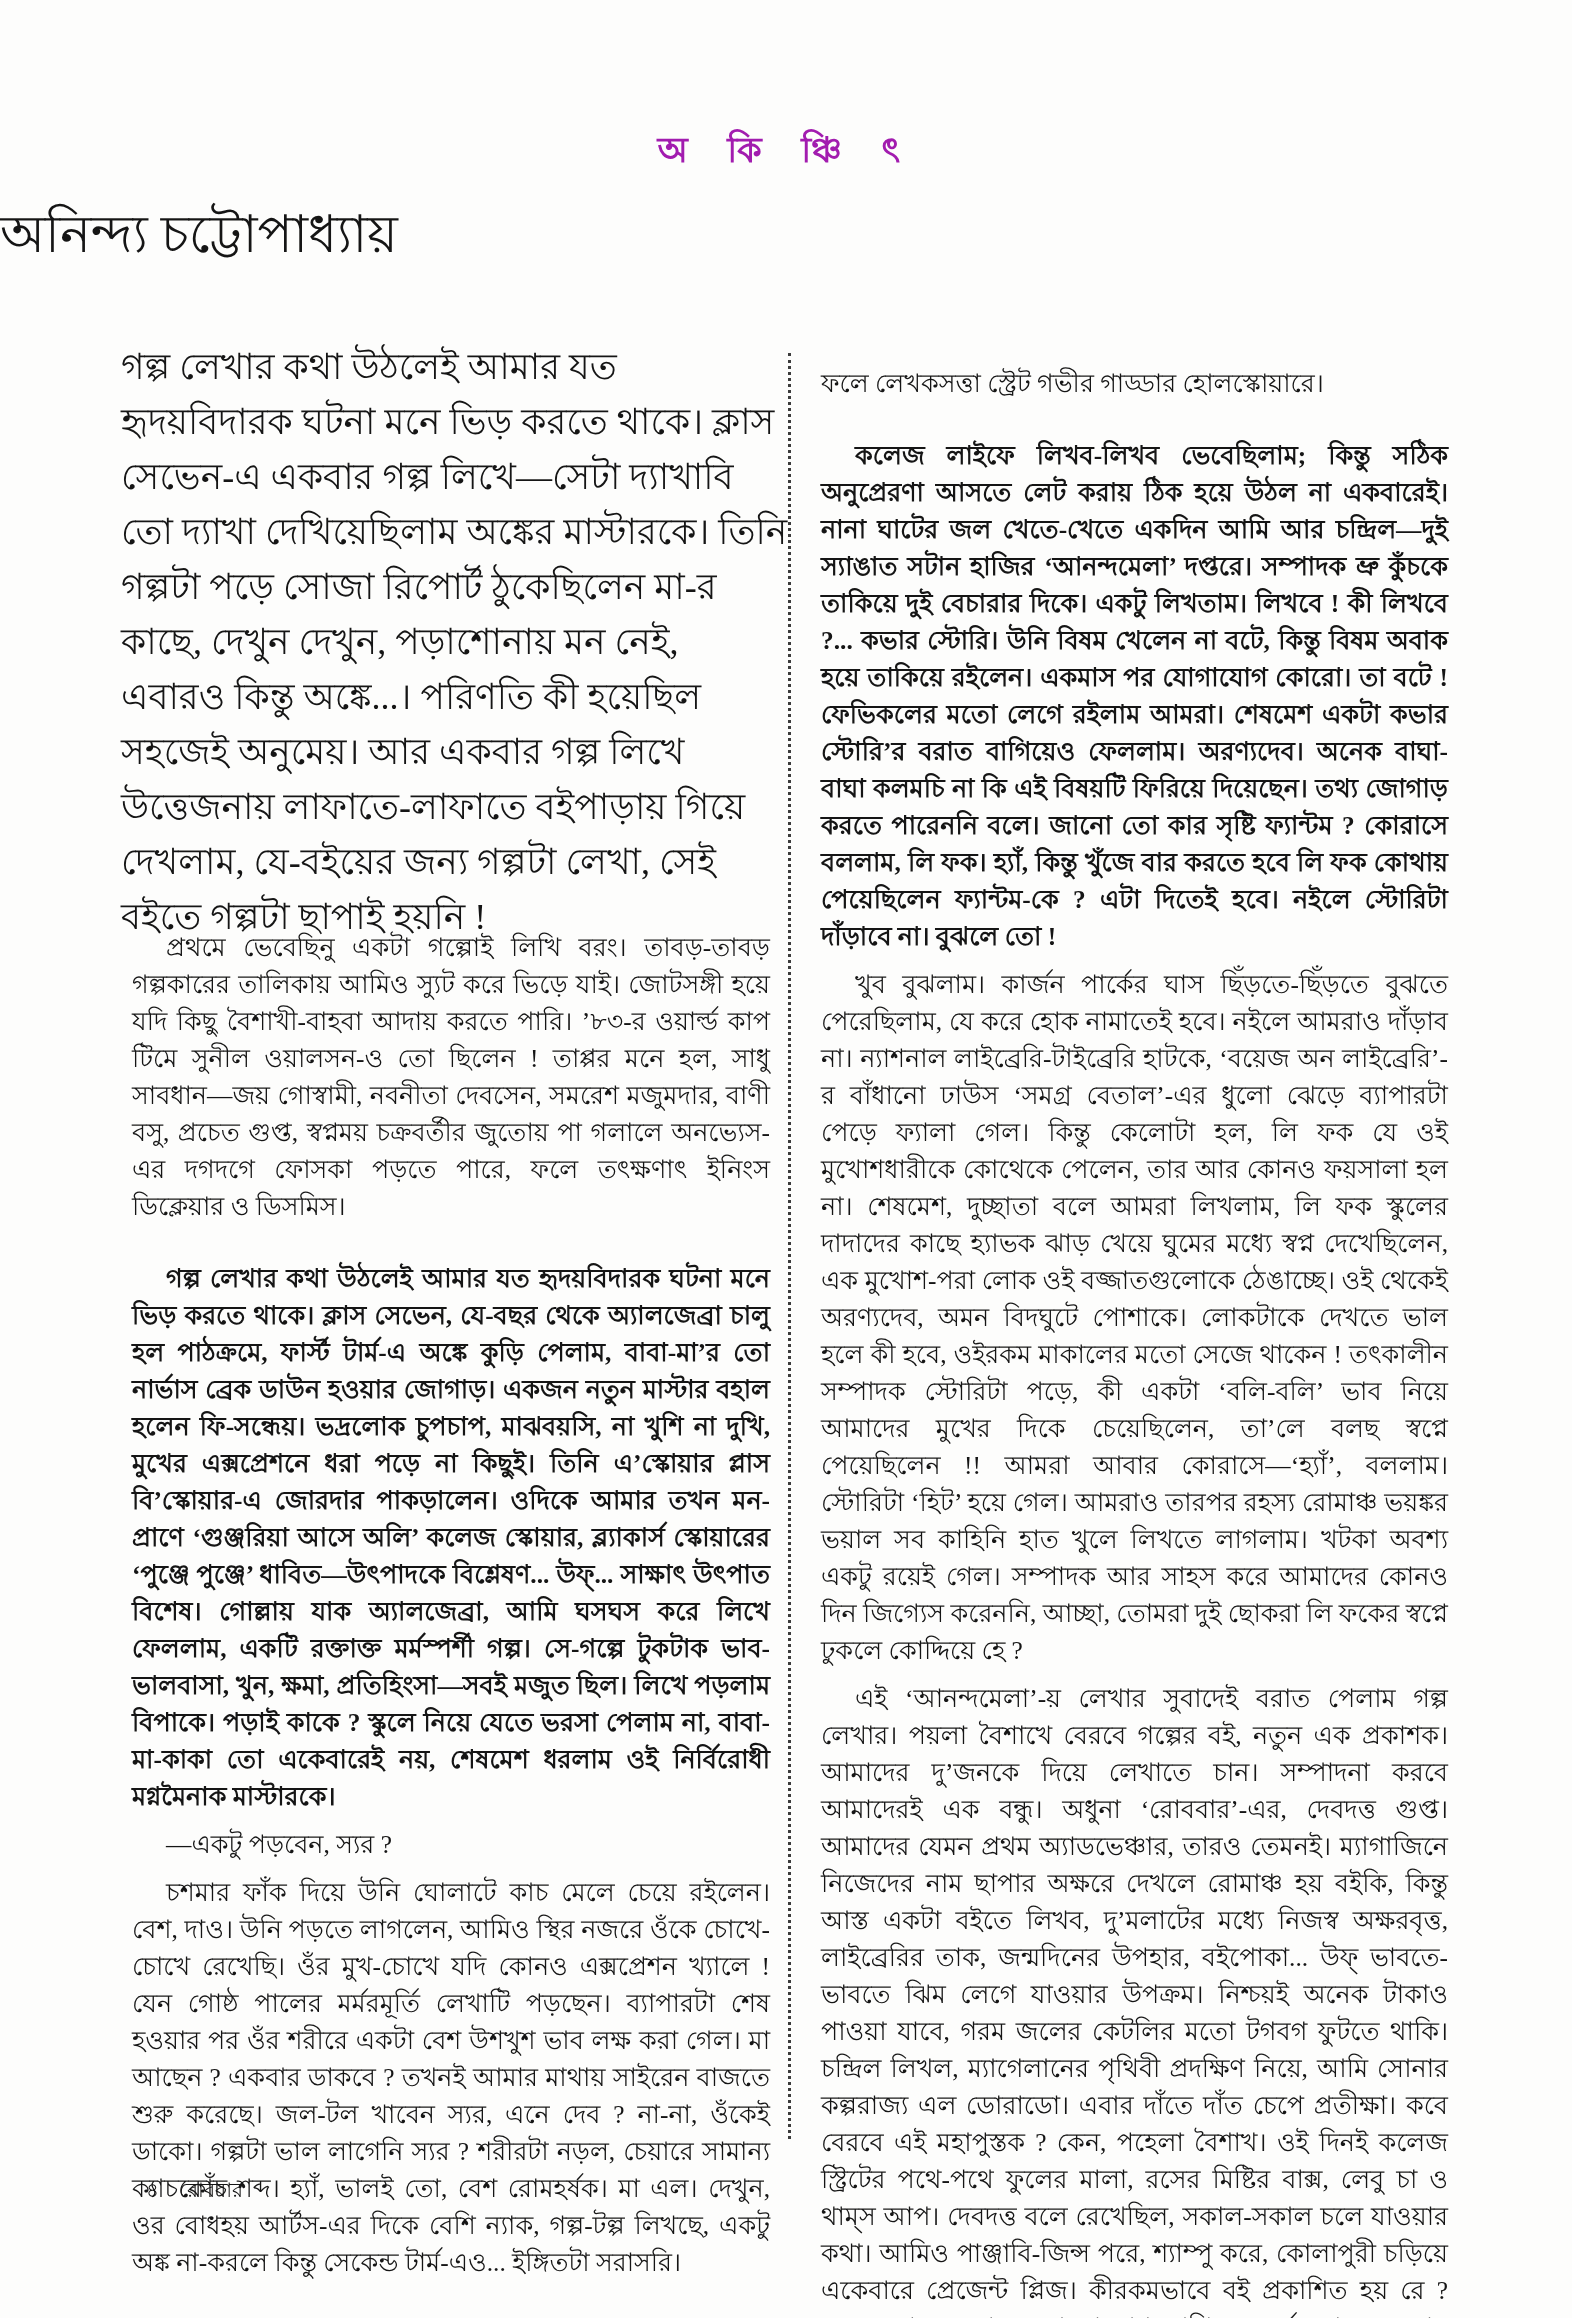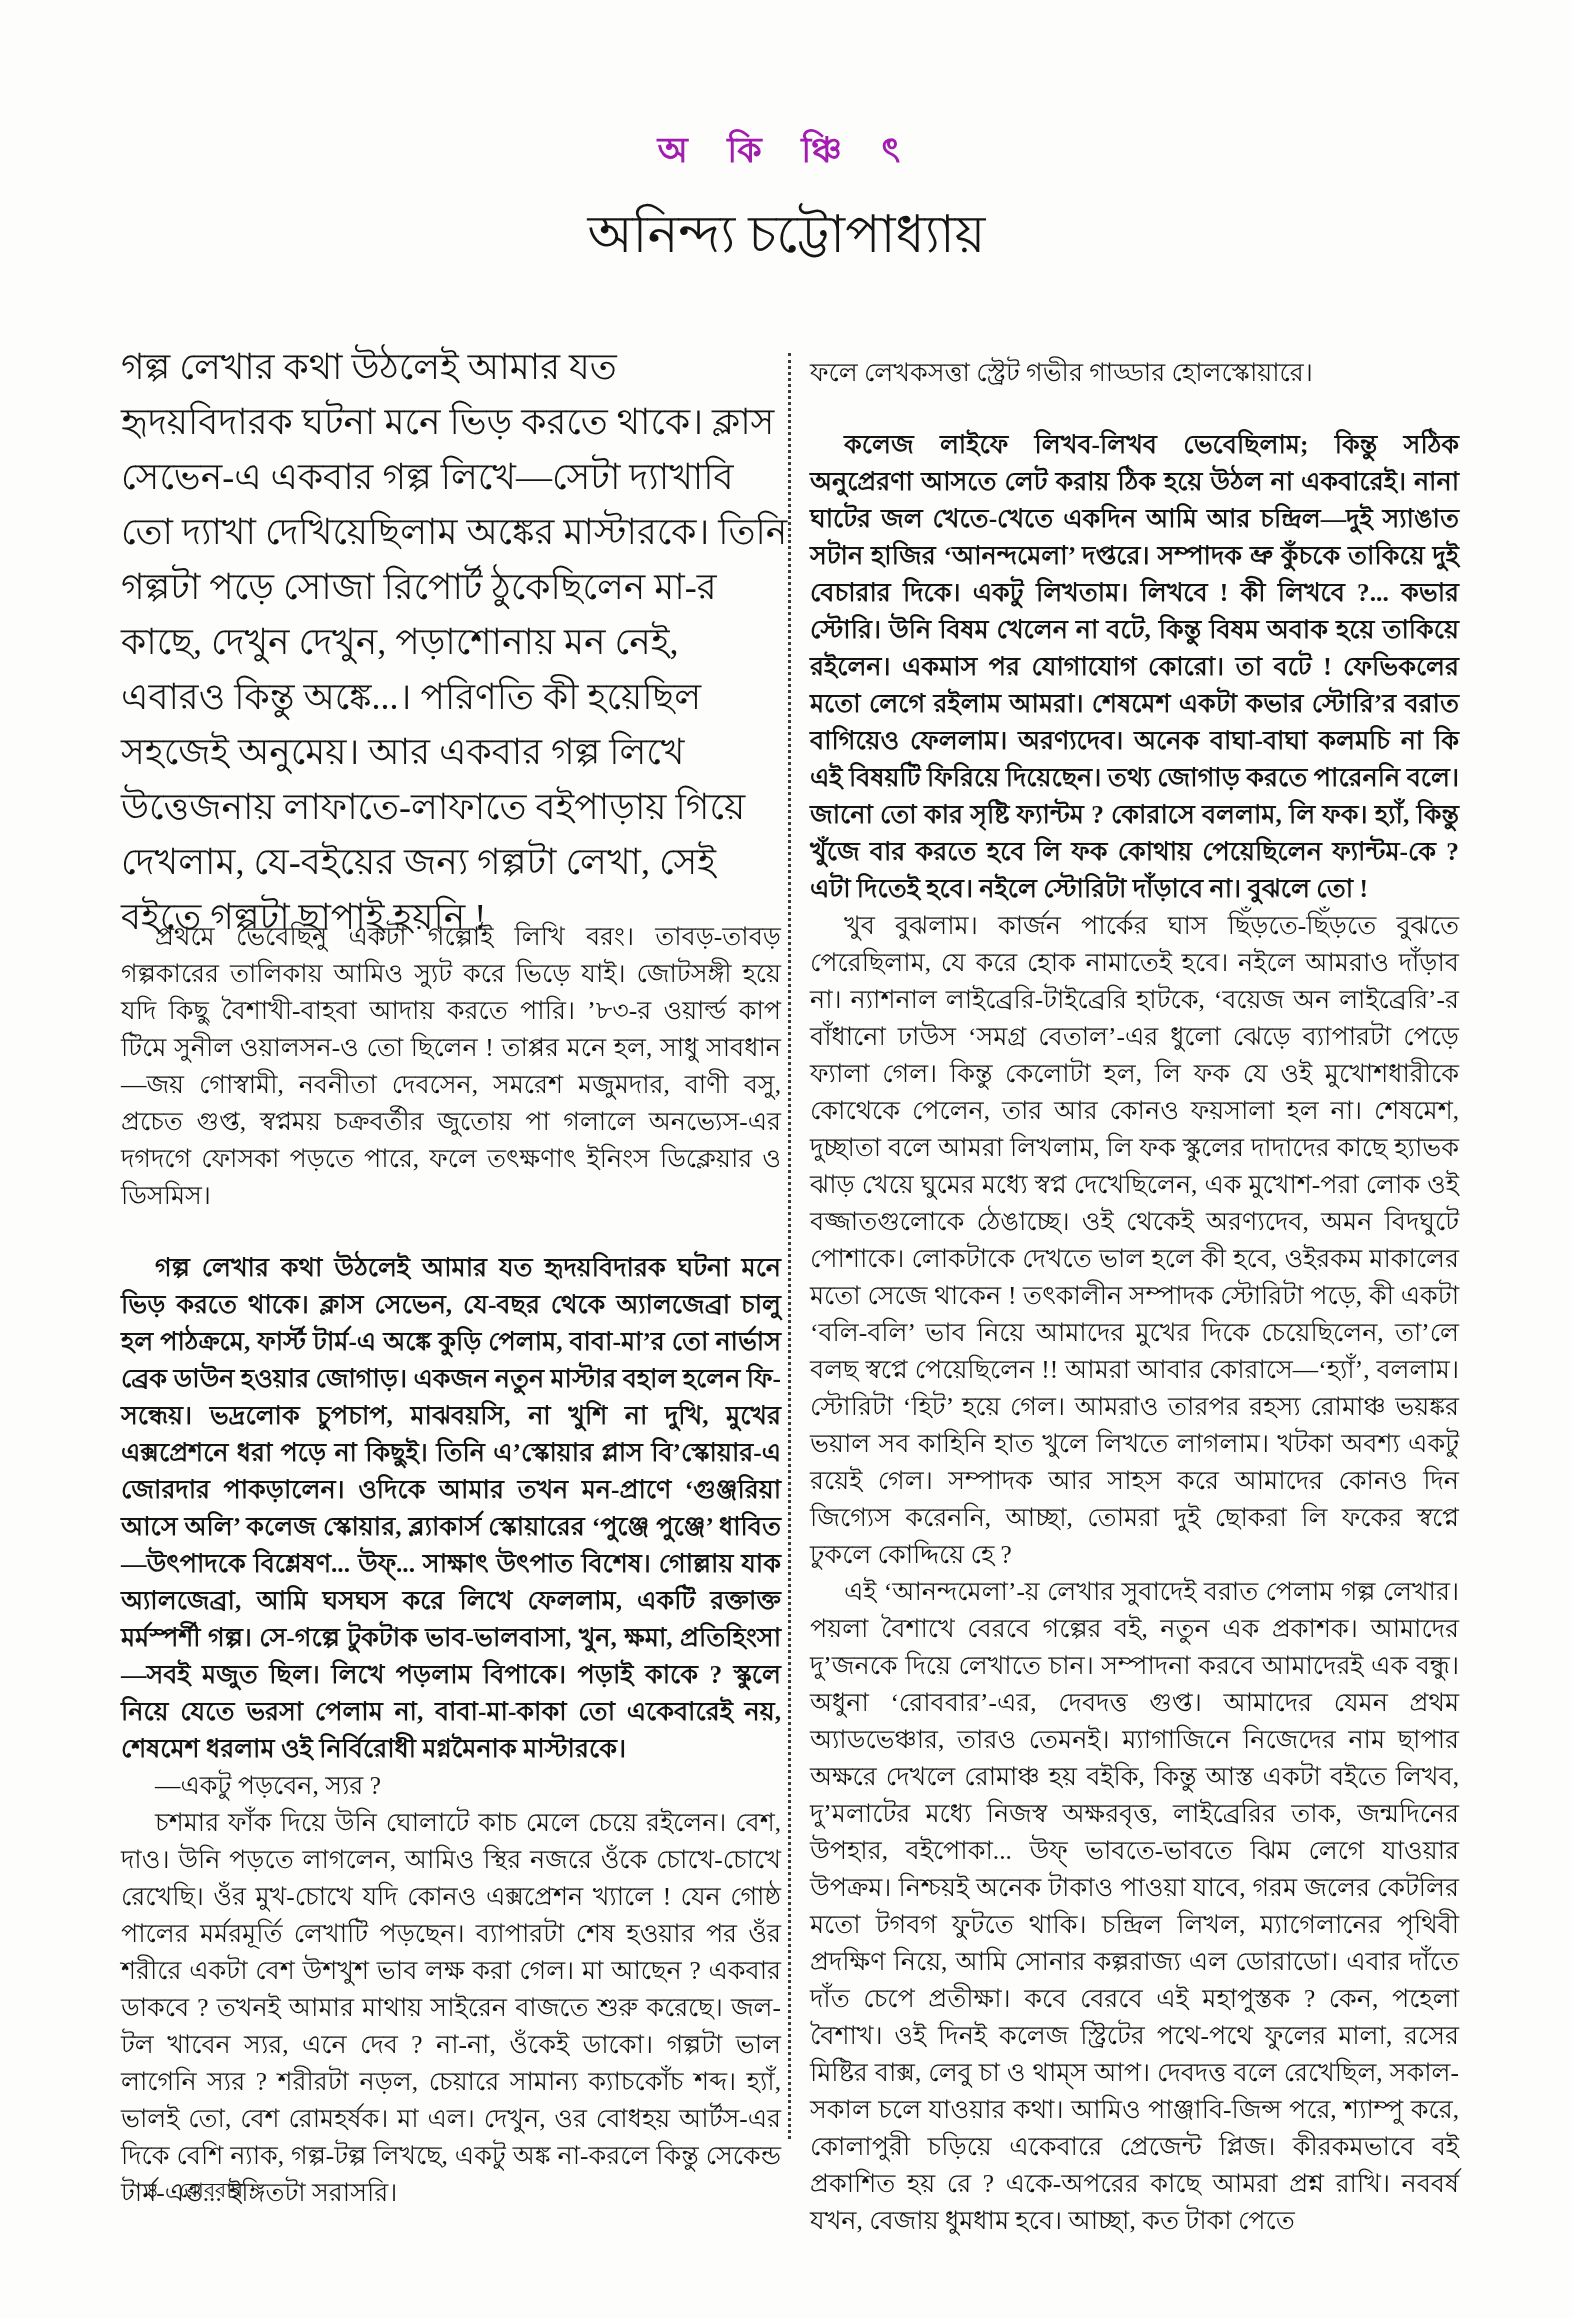--- a/index.html
+++ b/index.html
@@ -17,21 +17,21 @@
     position: absolute; top: 123px; left: 0; width: 100%;
     text-align: center;
     font-size: 35px;
     letter-spacing: 15.4px;
     font-weight: bold;
   }
 
   .title {
     position: absolute; top: 194px; left: 0; width: 100%;
     margin: 0;
-    text-align: center;
+    text-align: left;
     font-size: 52px;
     font-weight: normal;
   }
 
   .lead {
     position: absolute; top: 340px; left: 121px; width: 667px;
     font-size: 36px;
     line-height: 55px;
     text-align: left;
   }
@@ -42,21 +42,21 @@
     height: 1786px; width: 0;
     border-left: 3.1px dotted #3c3c3c;
   }
 
   .col {
     position: absolute;
     font-size: 25.4px;
     line-height: 37px;
     text-align: justify;
   }
-  .col p { margin: 0; }
+  .col p { margin: 11px; }
   .col p.indent { text-indent: 34px; }
   .col p.gap { margin-top: 35px; font-weight: bold; }
 
   .col1 { left: 121px;  top: 918px; width: 660px; }
   .col2 { left: 810px; top: 354px;  width: 649px; }
 
   .footer {
     position: absolute; top: 2175px; left: 146px;
     font-size: 20px;
   }

